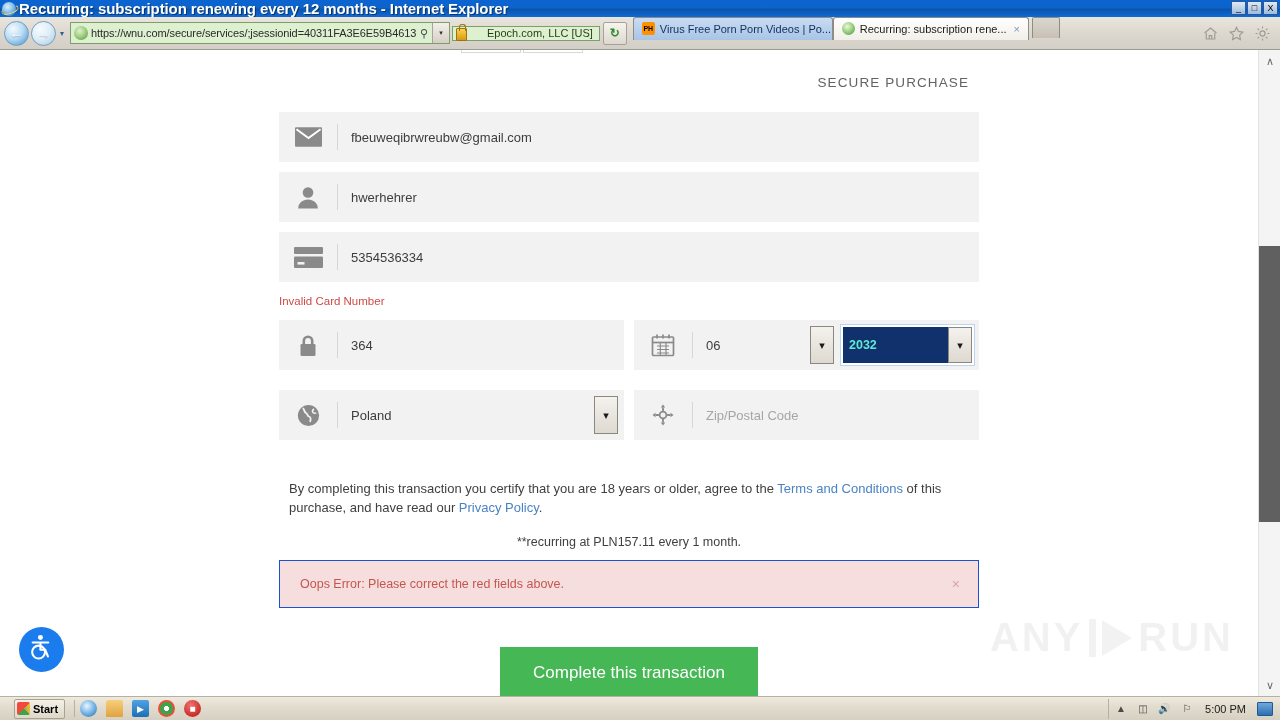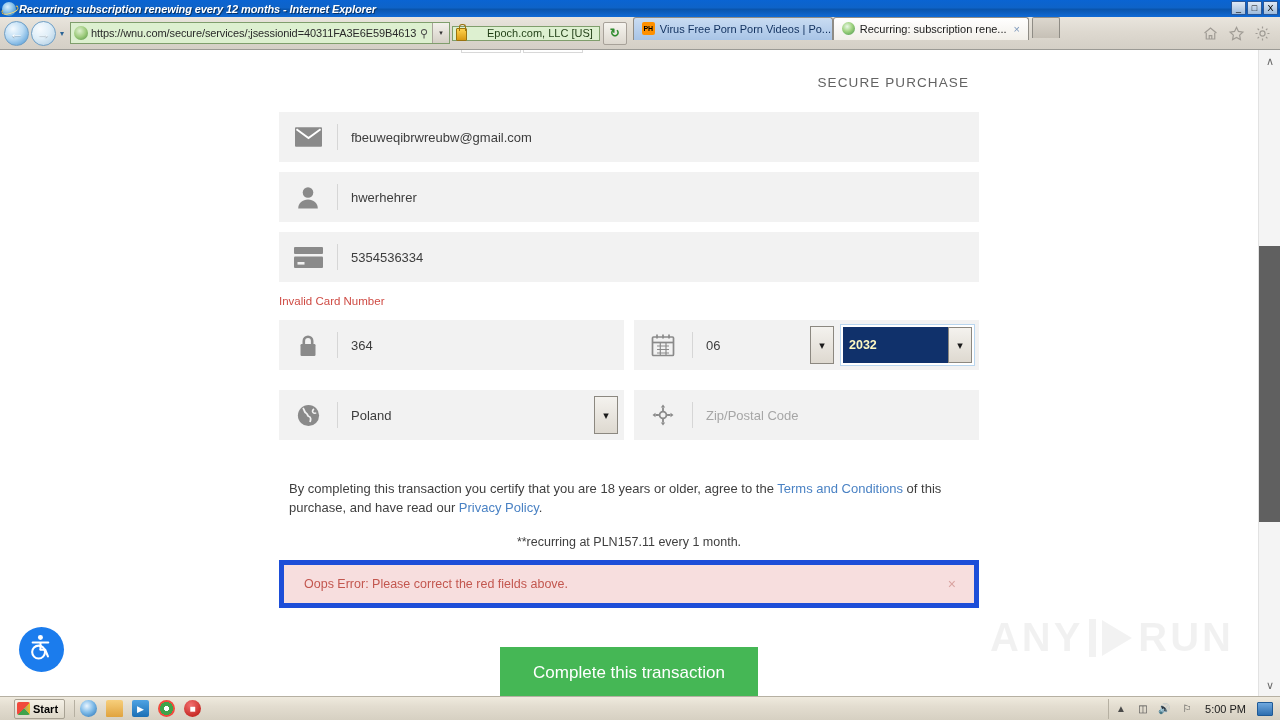--- a/index.html
+++ b/index.html
@@ -21,22 +21,22 @@
     border-radius: 50%;
     background: radial-gradient(circle at 40% 35%, #d9eefc 0%, #8ec5ec 40%, #1a73b8 100%);
     position: relative; flex: none;
   }
   #titlebar .ie-glyph::after {
     content: ""; position: absolute; left: -1px; top: 4px; width: 16px; height: 6px;
     border: 1.5px solid #f5c03a; border-radius: 50%;
     transform: rotate(-18deg); border-top-color: transparent; border-bottom-color: #f7d97a;
   }
   #titlebar .title-text {
-    font-size: 11px; font-weight: bold; white-space: nowrap;
-    text-shadow: 1px 1px 0 rgba(0,0,0,.45); letter-spacing: -0.1px; font-style: italic;
+    font-size: 15px; font-weight: bold; white-space: nowrap;
+    text-shadow: 1px 1px 0 rgba(0,0,0,.45); letter-spacing: -0.1px;
   }
   #wincontrols { position: absolute; right: 2px; top: 1px; display: flex; gap: 1px; }
   #wincontrols .wb {
     width: 15px; height: 14px;
     background: linear-gradient(to bottom, #dfe9f5, #9dbbdb);
     border: 1px solid #2b5797; border-radius: 1px;
     font-size: 9px; line-height: 12px; color: #000; text-align: center;
     font-family: "Liberation Sans", sans-serif;
   }
 
@@ -172,38 +172,38 @@
   }
   .selbox .chev { font-size: 11px; color:#1a1a1a; line-height:1; }
 
   
   .yearsel {
     position: relative; width: 135px; height: 42px; flex:none;
     border: 1px solid #b9d6ef; background: #fff; margin-right:4px;
     display:flex; align-items:center; padding: 2px;
   }
   .yearsel .filled {
-    flex: 1; height: 36px; background: #10316b; color:#fef9c3;
+    flex: 1; height: 36px; background: #10316b; color:#5eead4;
     display:flex; align-items:center; padding-left: 6px;
     font-size: 12.5px; font-weight: bold;
   }
   .yearsel .selbox { height: 36px; margin-right: 0; }
 
   .terms {
     font-size: 13px; color: #3f3f3f; line-height: 18.5px;
     margin-top: 30px; padding: 0 10px;
   }
   .terms a { color: #4a82c4; text-decoration: none; }
 
   .recurring {
     text-align: center; font-size: 12.5px; color: #3f3f3f; margin-top: 18px;
   }
 
   .oops {
-    background: #f7dede; border: 5px solid #1d4ed8;
+    background: #f7dede; border: 1px solid #1d4ed8;
     height: 48px; margin-top: 11px; display:flex; align-items:center;
     padding: 0 20px; position: relative;
   }
   .oops .msg { color: #c3574f; font-size: 12.5px; }
   .oops .x { position:absolute; right: 18px; color:#d9a3a0; font-size:14px; }
 
   .submit-wrap { text-align:center; margin-top: 39px; }
   .submit {
     display:inline-block; background: #45b755; color: #fff;
     font-size: 17px; padding: 16px 33px; border: none; cursor: pointer;

